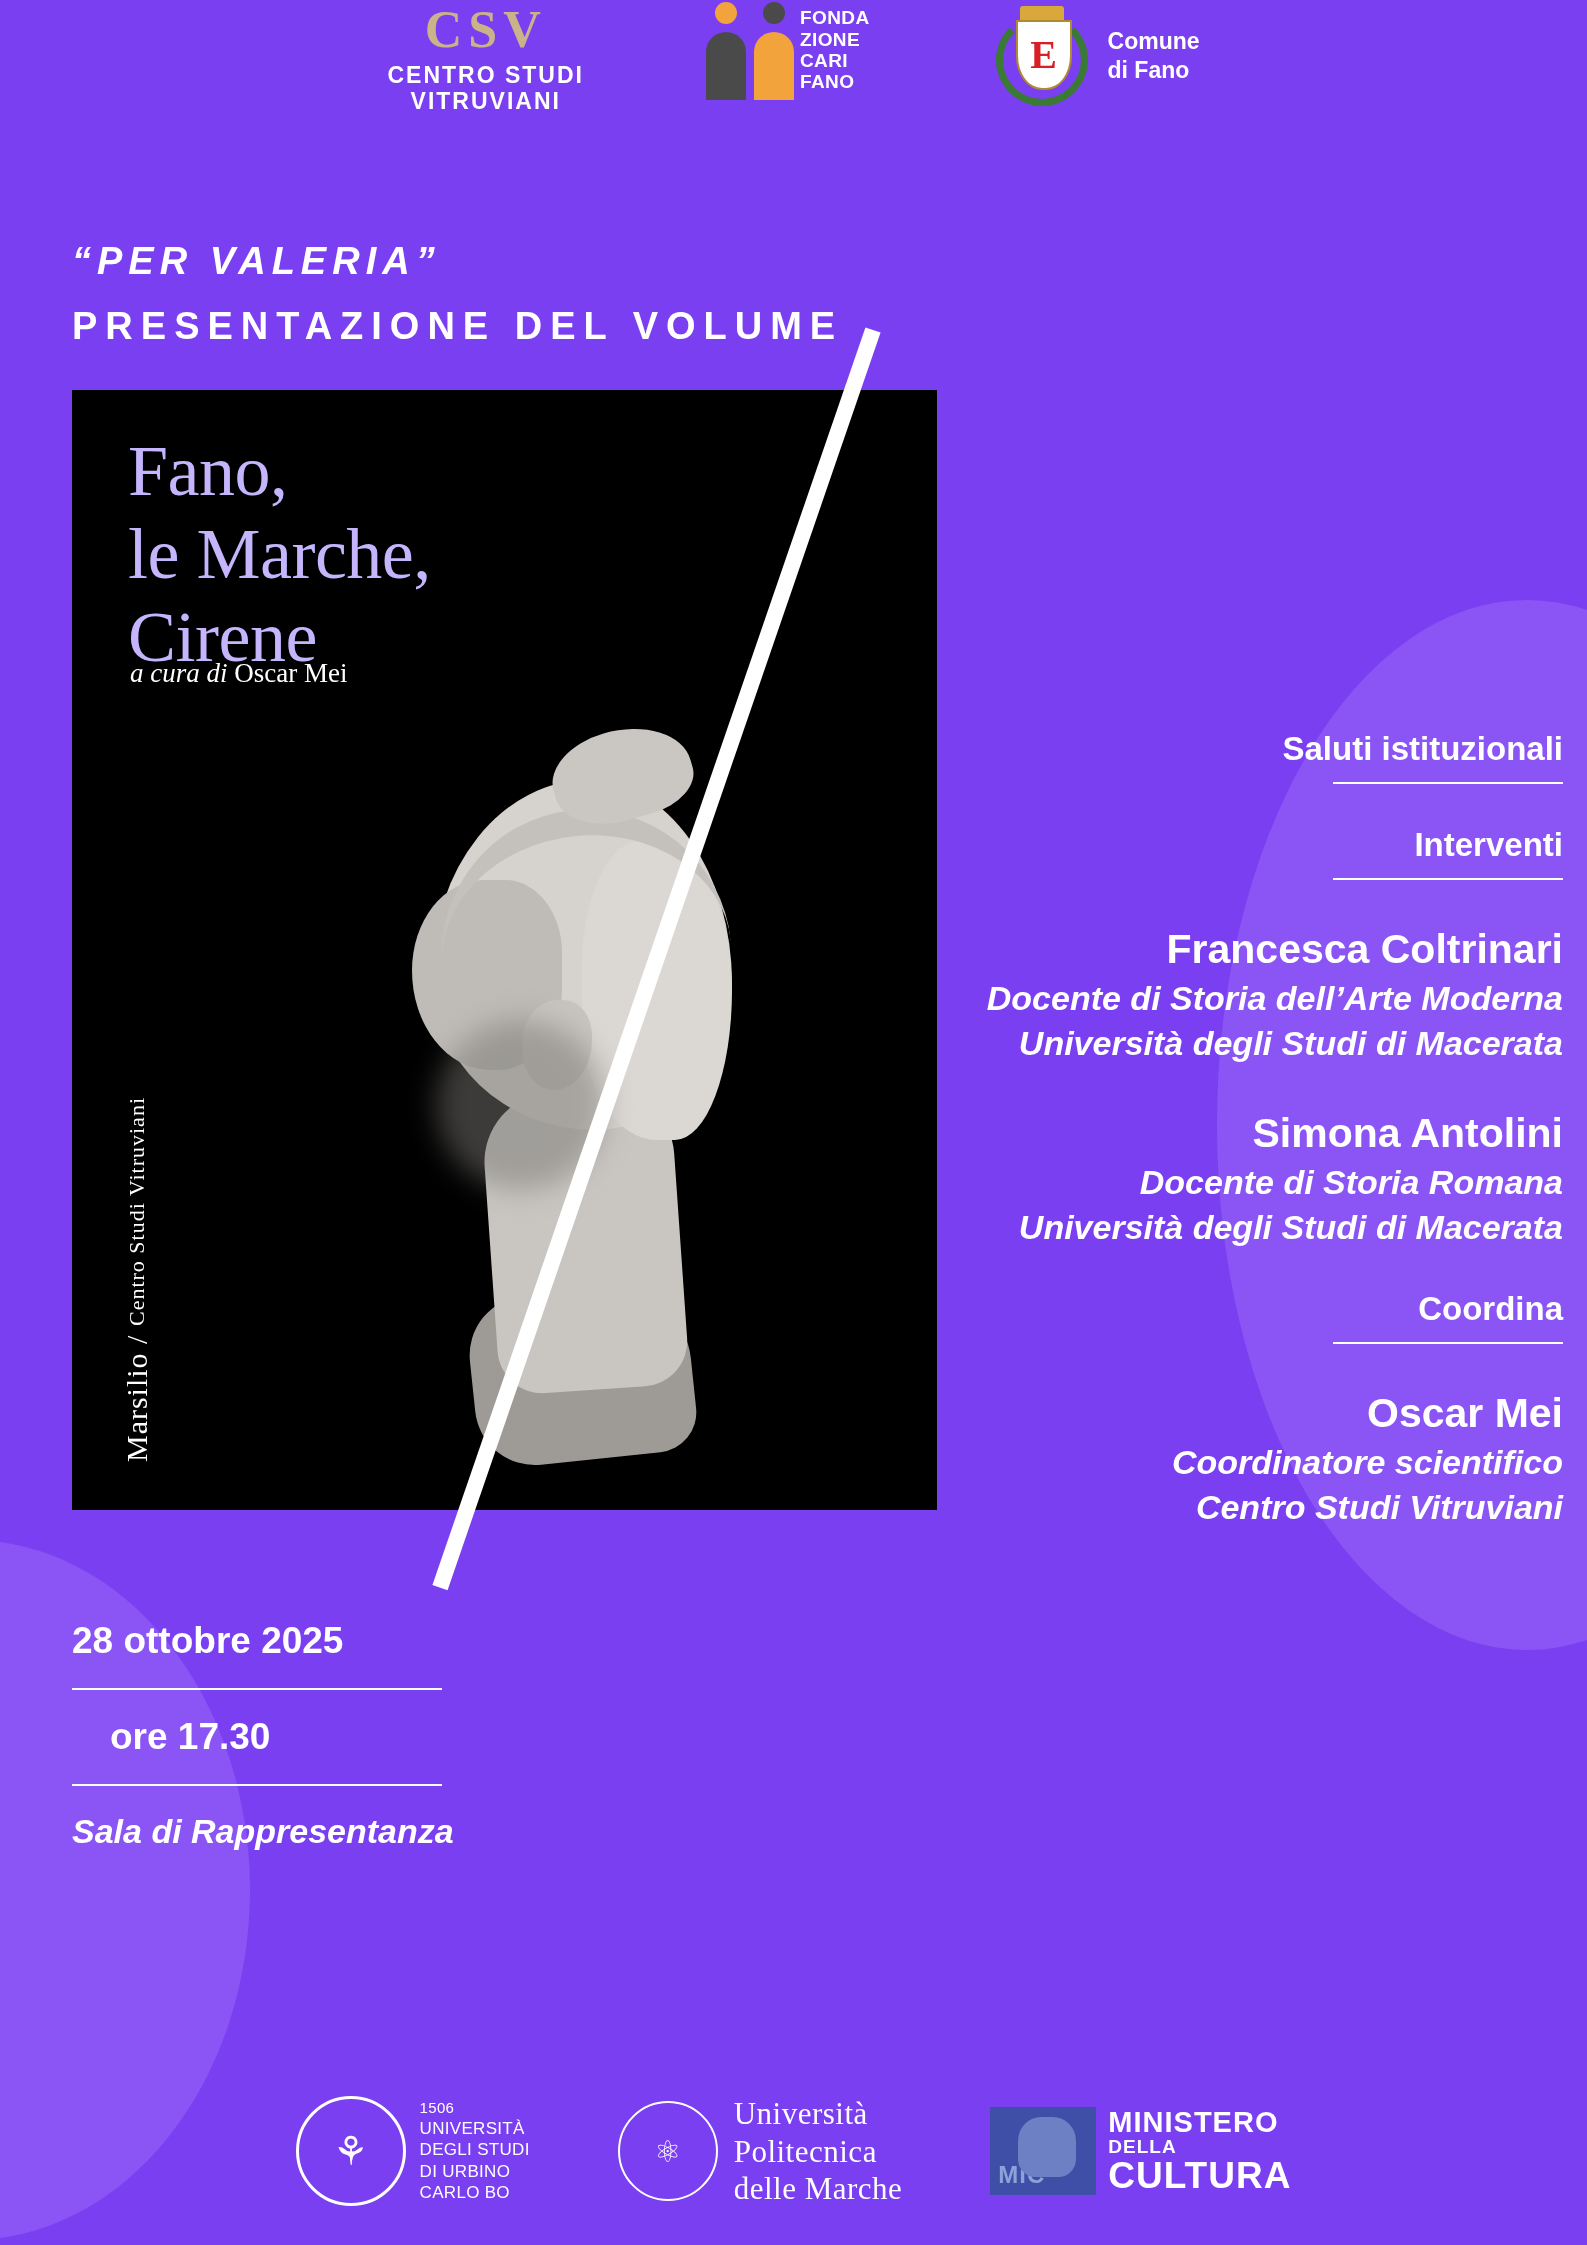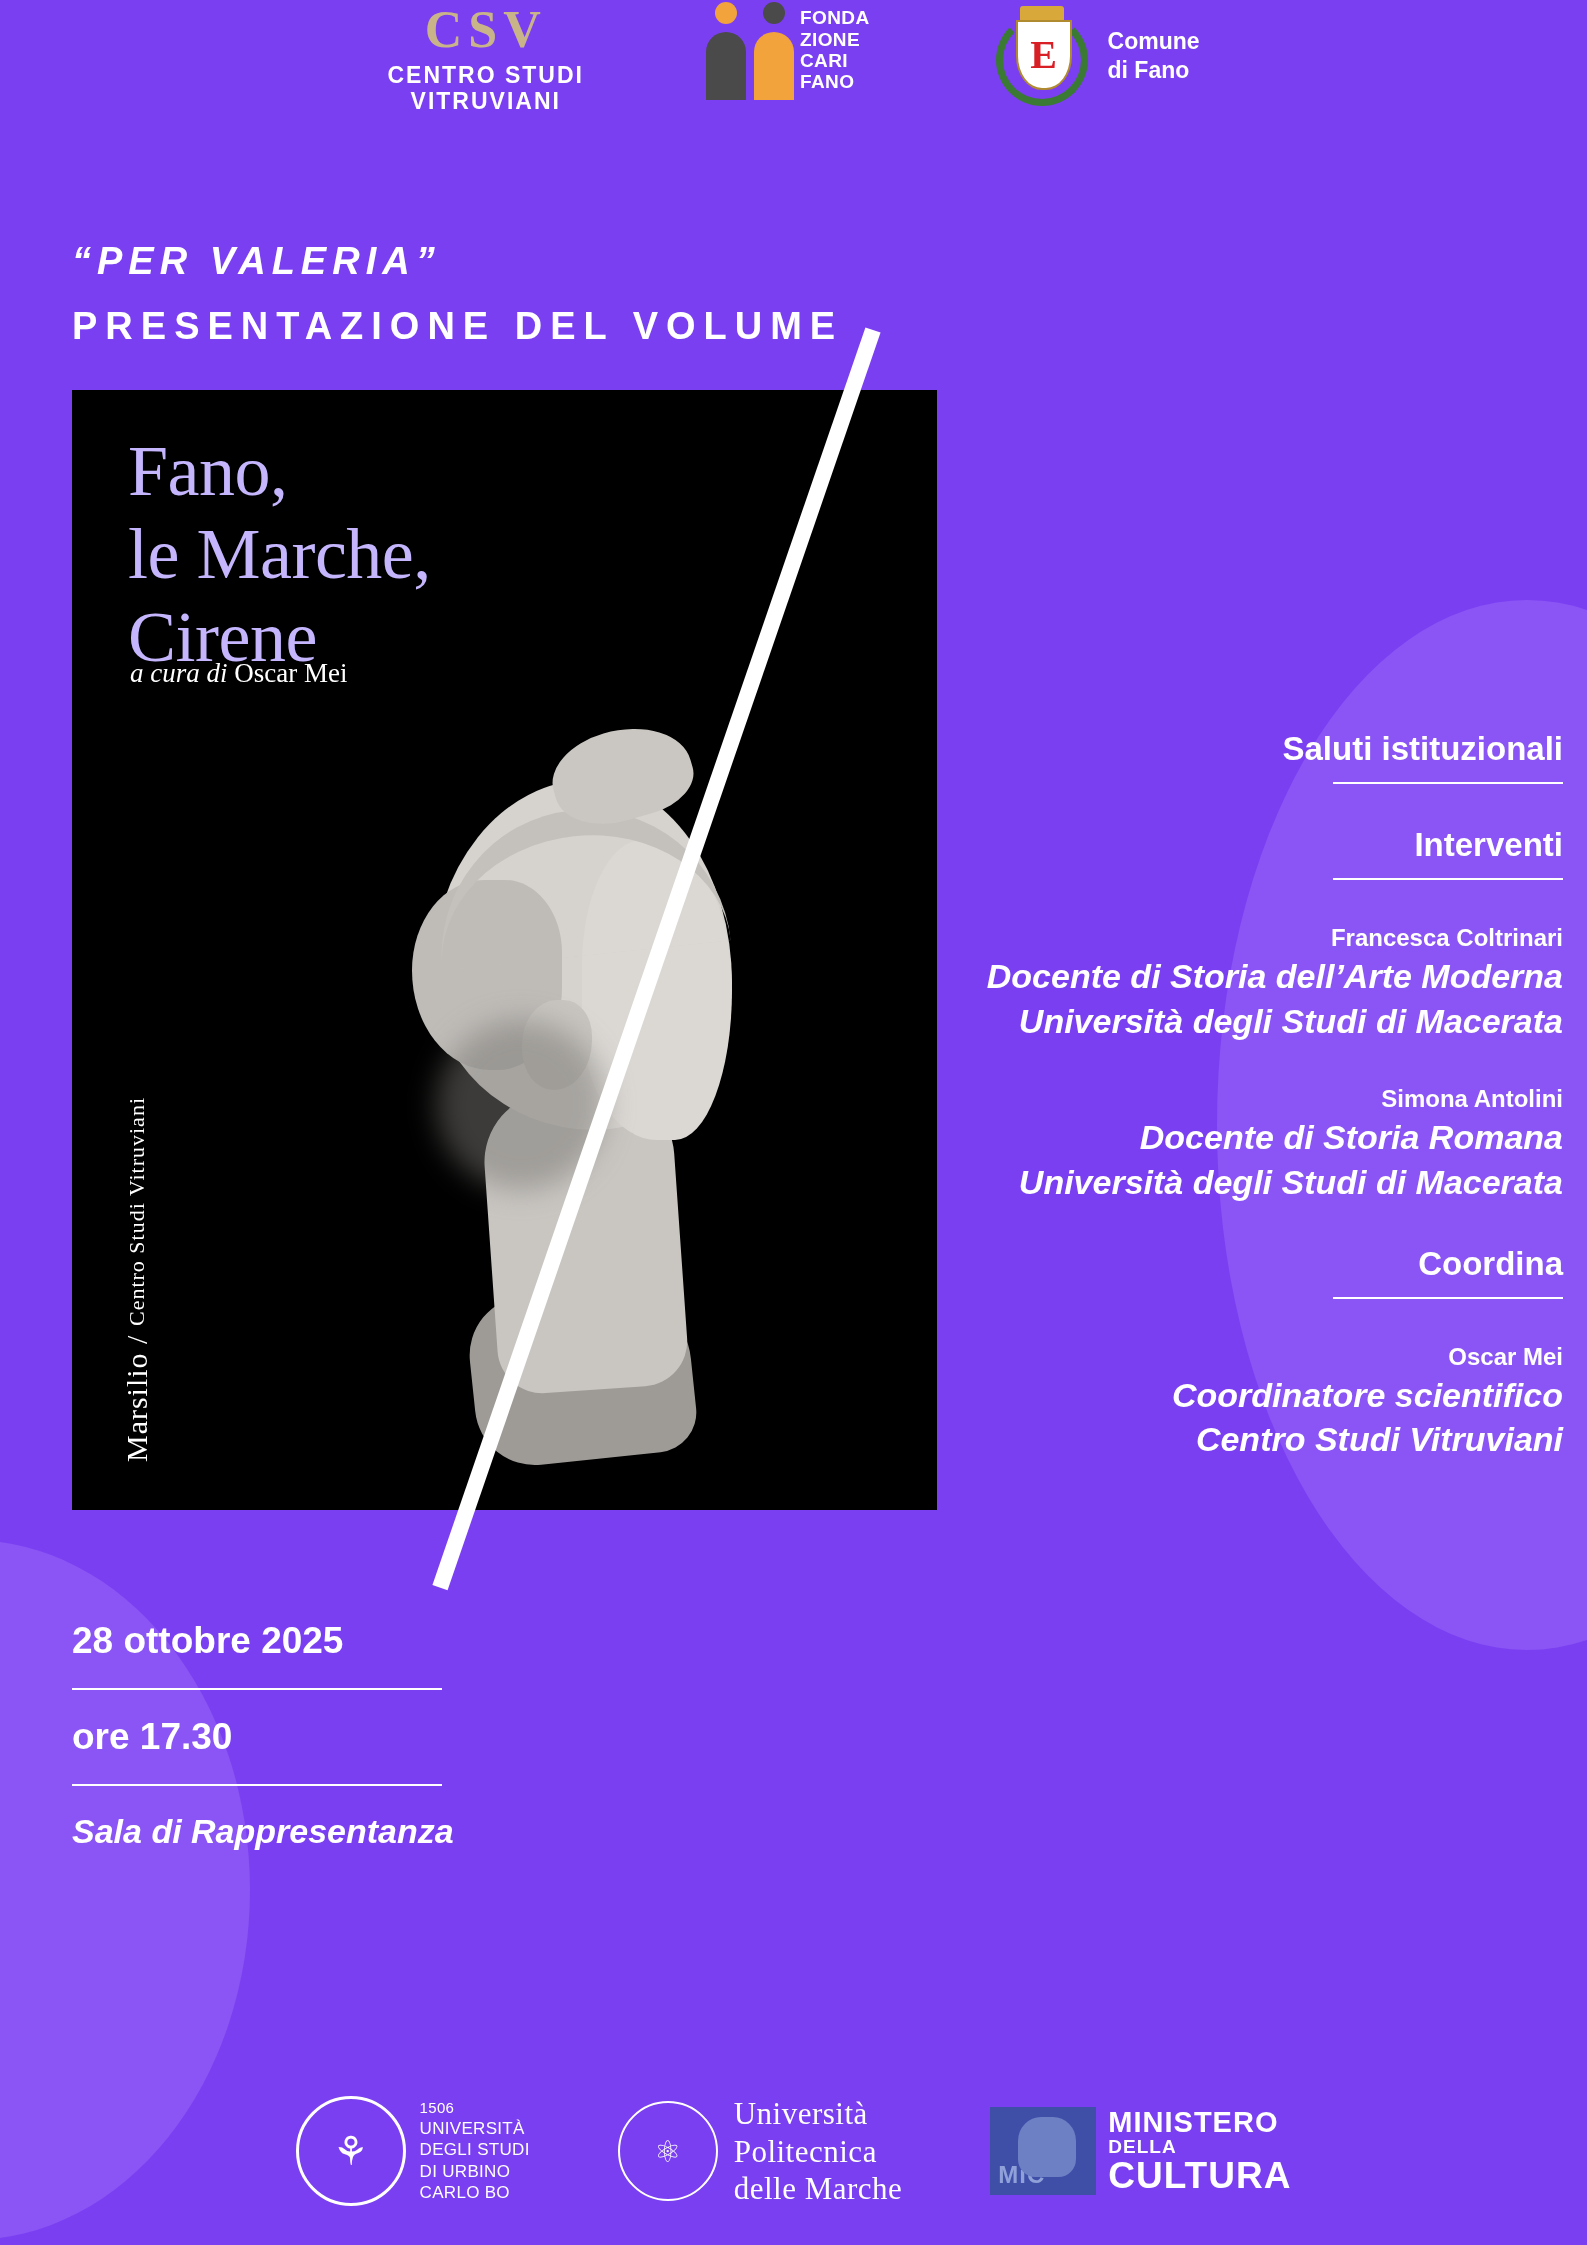--- a/index.html
+++ b/index.html
@@ -351,21 +351,21 @@
     margin-bottom: 14px;
   }
   .sp-rule {
     height: 2px;
     background: #ffffff;
     width: 230px;
     margin-left: auto;
     margin-bottom: 42px;
   }
   .sp-name {
-    font-size: 24px;
+    font-size: 41px;
     font-weight: bold;
     line-height: 1.32;
   }
   .sp-role {
     font-size: 34px;
     font-style: italic;
     font-weight: bold;
     line-height: 1.32;
   }
   .sp-gap { height: 40px; }
@@ -383,20 +383,21 @@
   }
   .info-rule {
     height: 2px;
     width: 370px;
     background: #ffffff;
     margin: 26px 0 26px 0;
   }
   .info-time {
     font-size: 37px;
     font-weight: bold;
+    margin-left: 38px;
   }
   .info-venue-1 {
     font-size: 34px;
     font-weight: bold;
     font-style: italic;
     margin-top: 10px;
   }
   .info-venue-2 {
     font-size: 34px;
     font-weight: bold;

